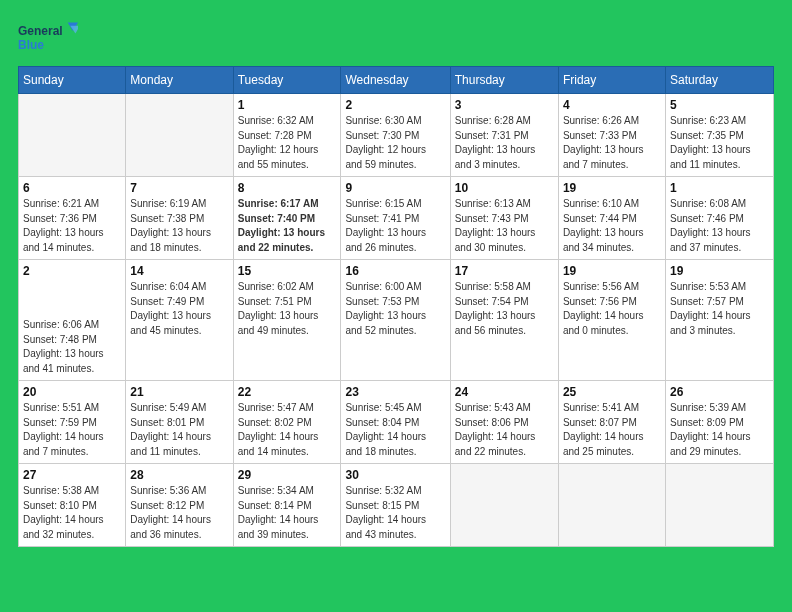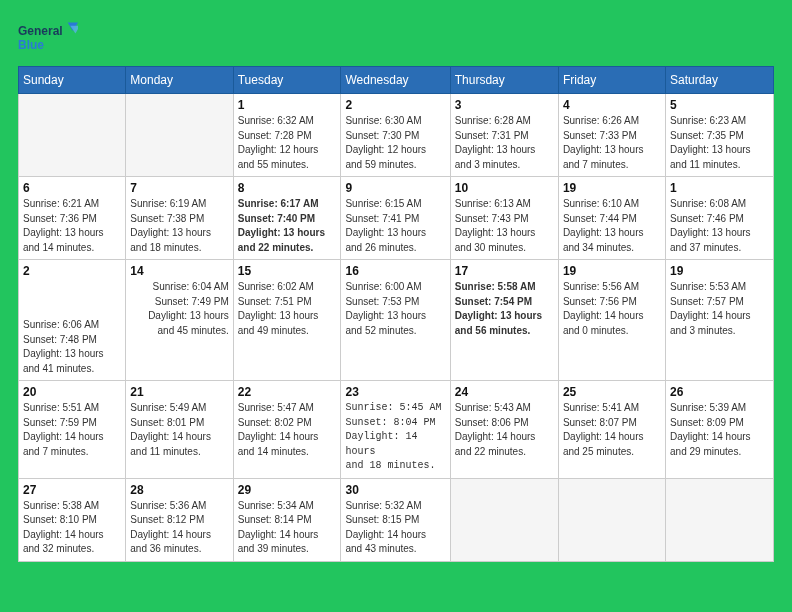--- a/index.html
+++ b/index.html
@@ -204,42 +204,42 @@
         <tr>
           <td>
             <span class="day-num">2</span>
             <div class="day-detail" style="white-space: pre-line; margin-top: 40px;">Sunrise: 6:06 AM
 Sunset: 7:48 PM
 Daylight: 13 hours
 and 41 minutes.</div>
           </td>
           <td>
             <span class="day-num">14</span>
-            <div class="day-detail" style="white-space: pre-line; text-align: right;">Sunrise: 6:04 AM
+            <div class="day-detail" style="white-space: pre-line;">Sunrise: 6:04 AM
 Sunset: 7:49 PM
 Daylight: 13 hours
 and 45 minutes.</div>
           </td>
           <td>
             <span class="day-num">15</span>
             <div class="day-detail" style="white-space: pre-line;">Sunrise: 6:02 AM
 Sunset: 7:51 PM
 Daylight: 13 hours
 and 49 minutes.</div>
           </td>
           <td>
             <span class="day-num">16</span>
             <div class="day-detail" style="white-space: pre-line;">Sunrise: 6:00 AM
 Sunset: 7:53 PM
 Daylight: 13 hours
 and 52 minutes.</div>
           </td>
           <td>
             <span class="day-num">17</span>
-            <div class="day-detail" style="white-space: pre-line; font-weight: bold;">Sunrise: 5:58 AM
+            <div class="day-detail" style="white-space: pre-line;">Sunrise: 5:58 AM
 Sunset: 7:54 PM
 Daylight: 13 hours
 and 56 minutes.</div>
           </td>
           <td>
             <span class="day-num">19</span>
             <div class="day-detail" style="white-space: pre-line;">Sunrise: 5:56 AM
 Sunset: 7:56 PM
 Daylight: 14 hours
 and 0 minutes.</div>
@@ -269,21 +269,21 @@
           </td>
           <td>
             <span class="day-num">22</span>
             <div class="day-detail" style="white-space: pre-line;">Sunrise: 5:47 AM
 Sunset: 8:02 PM
 Daylight: 14 hours
 and 14 minutes.</div>
           </td>
           <td>
             <span class="day-num">23</span>
-            <div class="day-detail" style="white-space: pre-line; font-family: Liberation Mono, monospace;">Sunrise: 5:45 AM
+            <div class="day-detail" style="white-space: pre-line;">Sunrise: 5:45 AM
 Sunset: 8:04 PM
 Daylight: 14 hours
 and 18 minutes.</div>
           </td>
           <td>
             <span class="day-num">24</span>
             <div class="day-detail" style="white-space: pre-line;">Sunrise: 5:43 AM
 Sunset: 8:06 PM
 Daylight: 14 hours
 and 22 minutes.</div>

